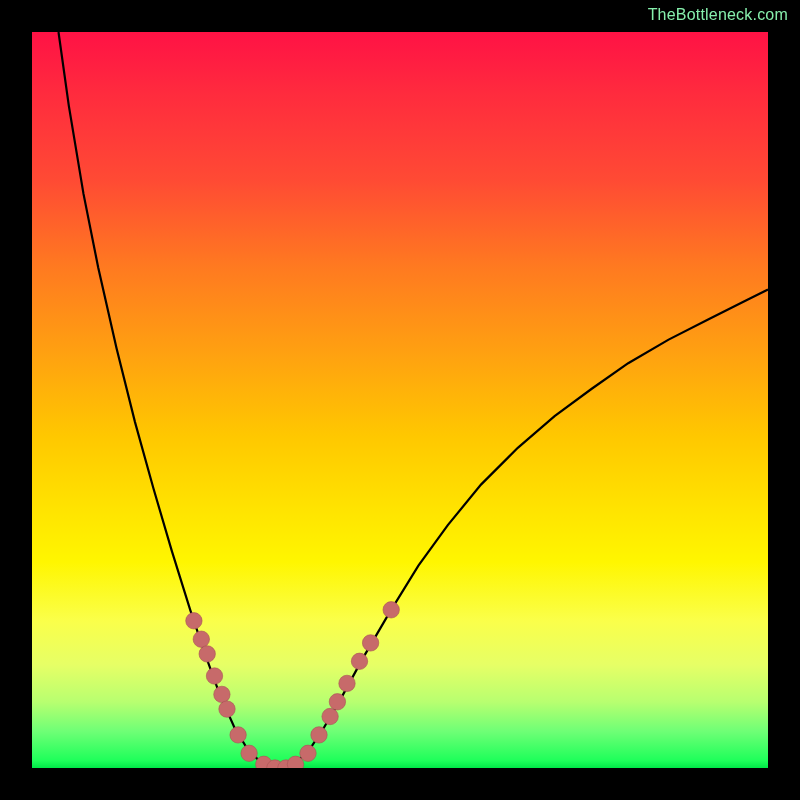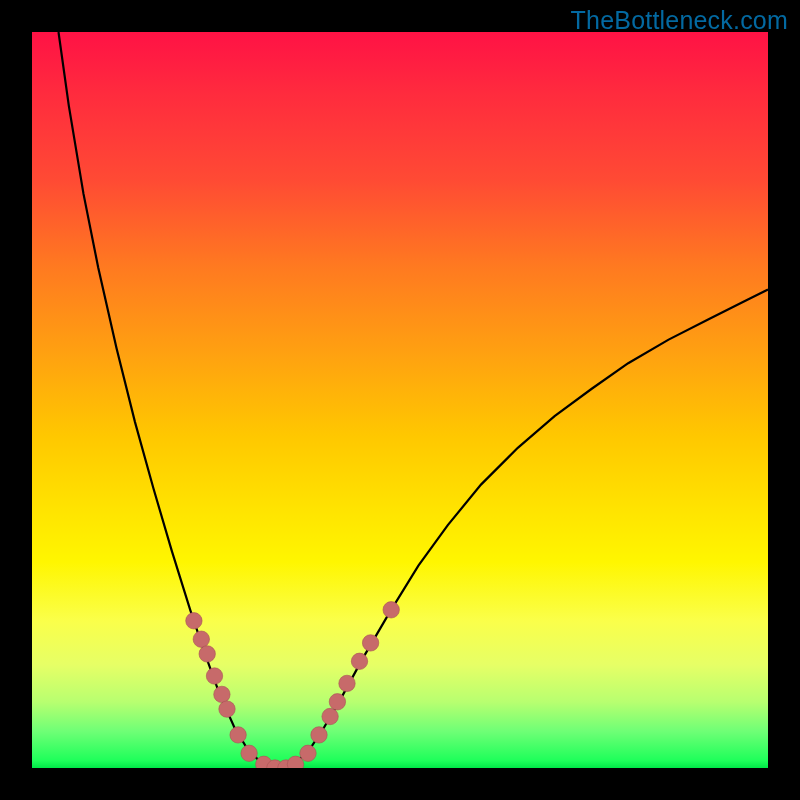--- a/index.html
+++ b/index.html
@@ -41,22 +41,22 @@
       #6fff76 95%,
       #1eff5a 99%,
       #00e848 100%
     );
     overflow: hidden;
   }
   .watermark {
     position: absolute;
     top: 6px;
     right: 12px;
-    color: #0369a1;
-    font-size: 25px;
+    color: #86efac;
+    font-size: 16px;
     letter-spacing: 0.2px;
     font-weight: 400;
   }
   svg {
     position: absolute;
     top: 0;
     left: 0;
   }
   .curve {
     fill: none;

